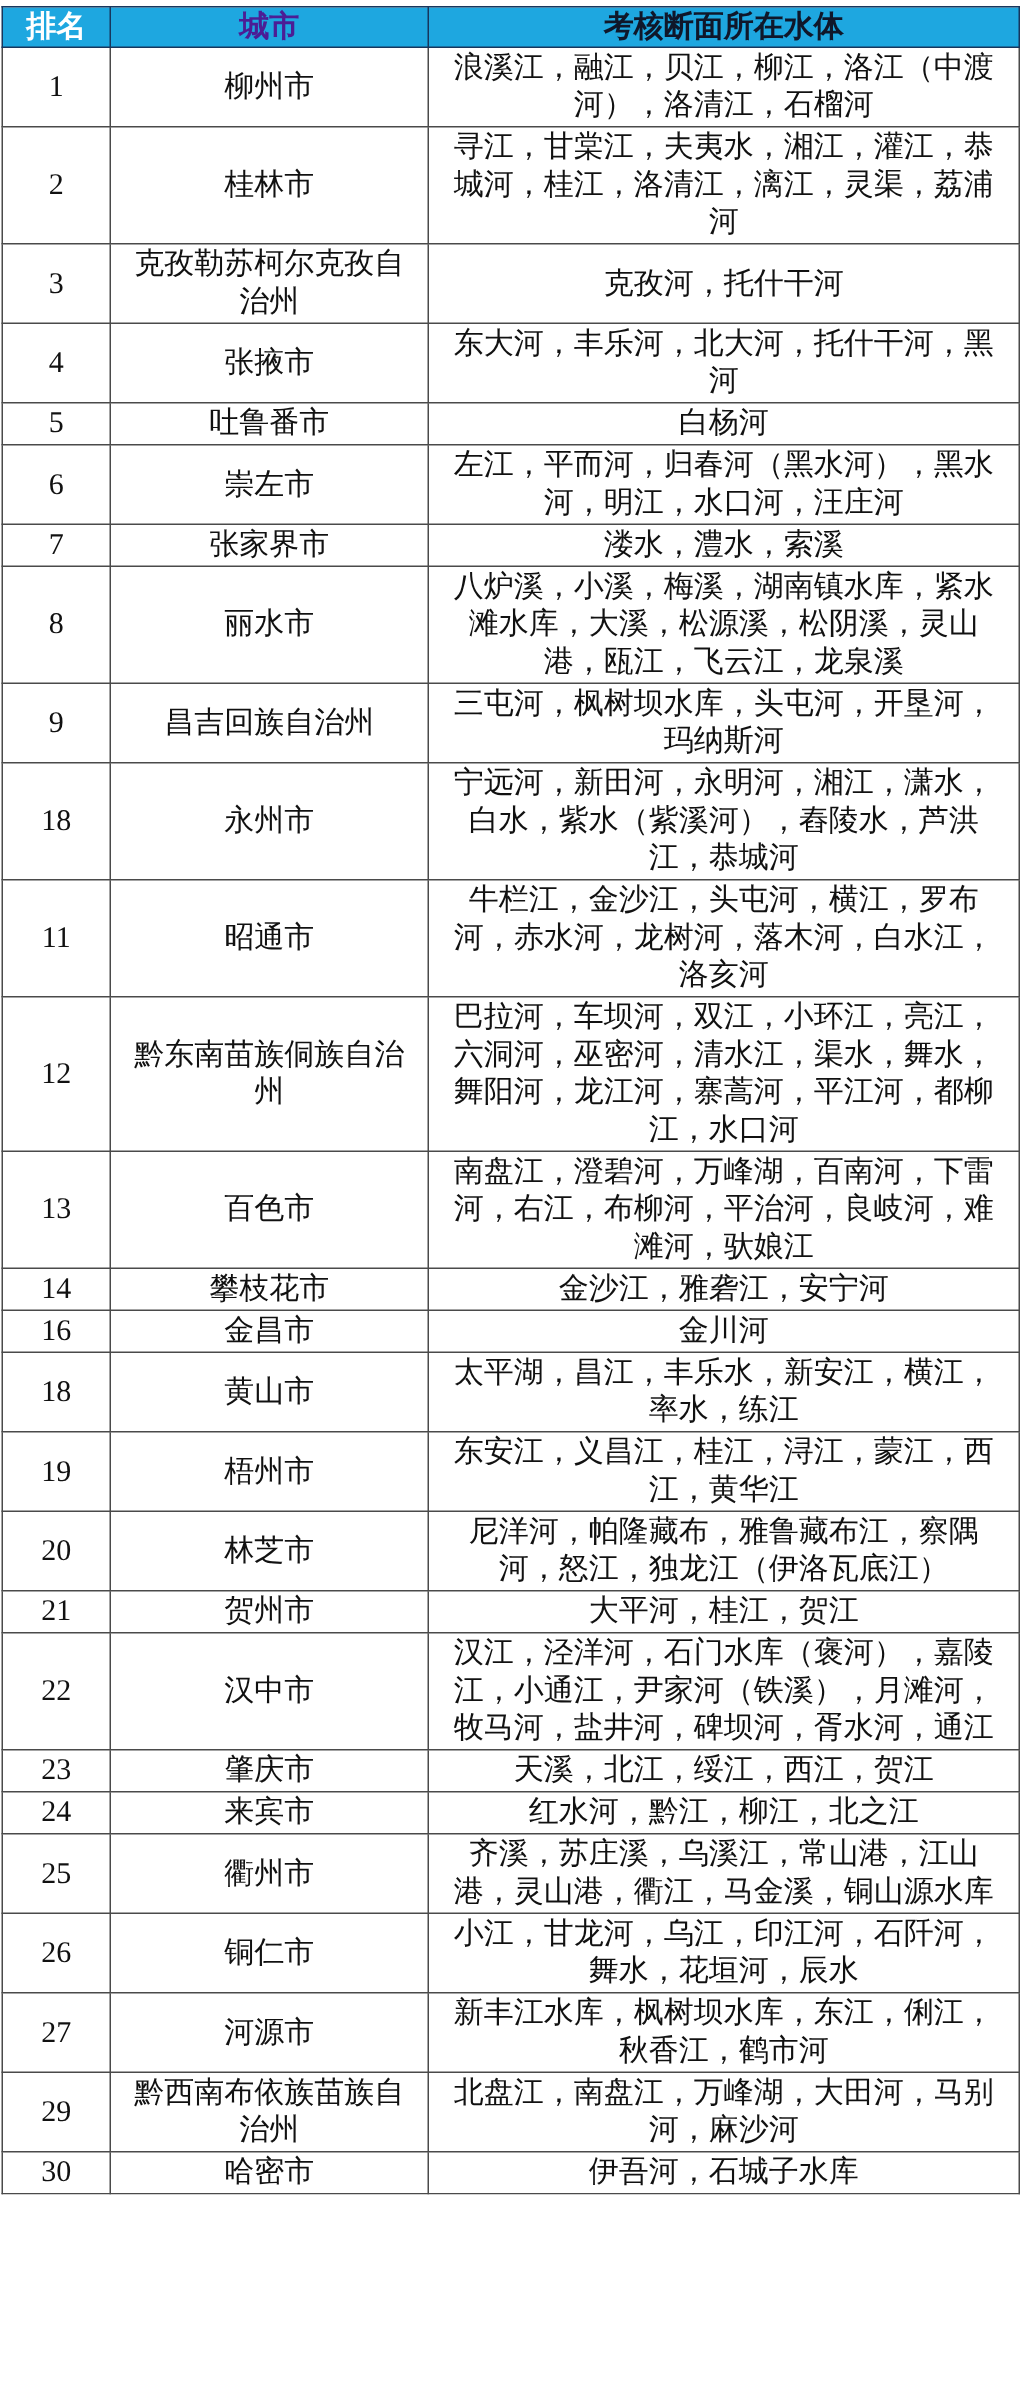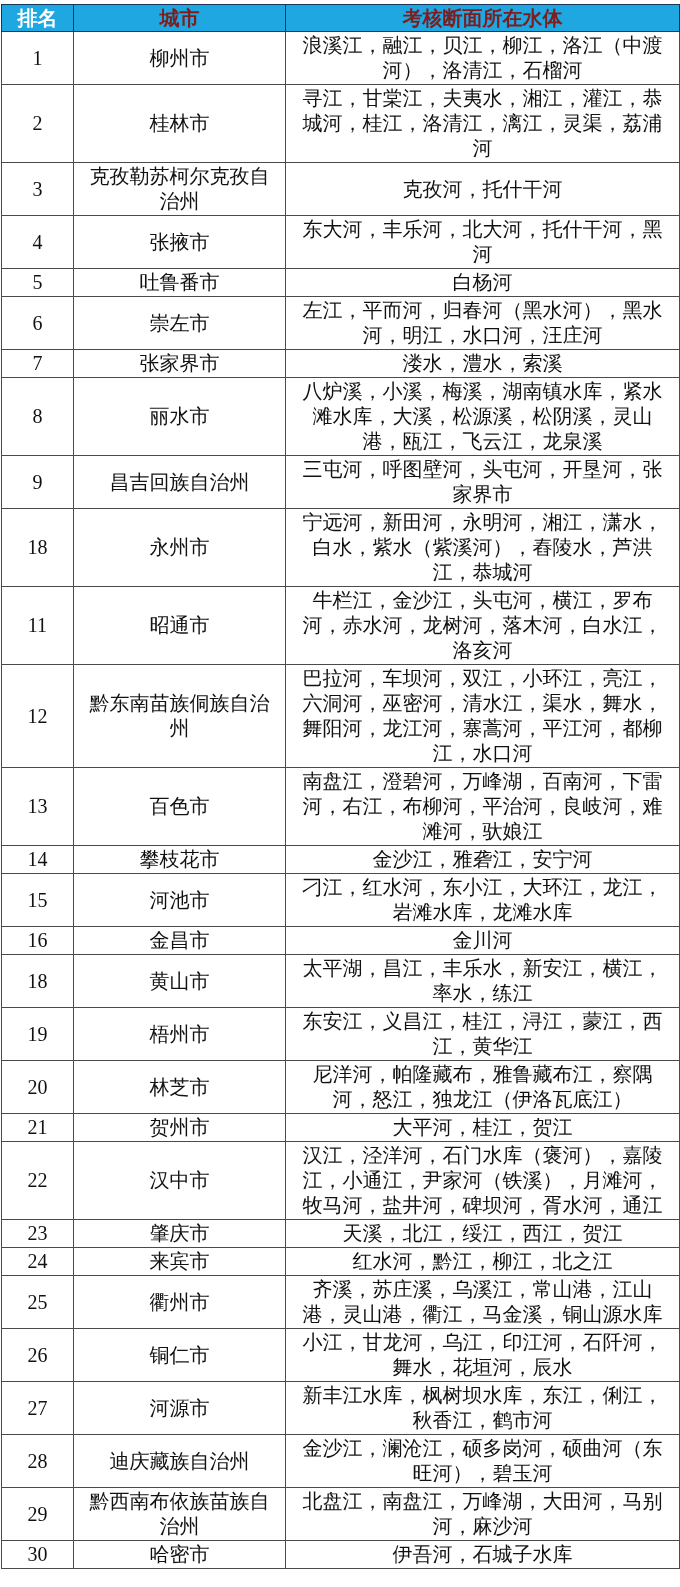--- a/index.html
+++ b/index.html
@@ -54,22 +54,22 @@
 <div class="page">
   <table class="ranking">
     <colgroup>
       <col class="c-rank">
       <col class="c-city">
       <col class="c-water">
     </colgroup>
     <thead>
       <tr>
         <th style="background: rgb(30, 167, 224); color: rgb(255, 255, 255);">排名</th>
-        <th style="background: rgb(30, 167, 224); color: #7f1d1d;">城市</th>
-        <th style="background: rgb(30, 167, 224); color: #7f1d1d;">考核断面所在水体</th>
+        <th style="background: rgb(30, 167, 224); color: #4c1d95;">城市</th>
+        <th style="background: rgb(30, 167, 224); color: #0f172a;">考核断面所在水体</th>
       </tr>
     </thead>
     <tbody id="table-body">
         <tr>
           <td class="rank-cell">1</td>
           <td class="city-cell">柳州市</td>
           <td class="waters-cell">浪溪江，融江，贝江，柳江，洛江（中渡河），洛清江，石榴河</td>
         </tr>
         <tr>
           <td class="rank-cell">2</td>
@@ -102,21 +102,21 @@
           <td class="waters-cell">溇水，澧水，索溪</td>
         </tr>
         <tr>
           <td class="rank-cell">8</td>
           <td class="city-cell">丽水市</td>
           <td class="waters-cell">八炉溪，小溪，梅溪，湖南镇水库，紧水滩水库，大溪，松源溪，松阴溪，灵山港，瓯江，飞云江，龙泉溪</td>
         </tr>
         <tr>
           <td class="rank-cell">9</td>
           <td class="city-cell">昌吉回族自治州</td>
-          <td class="waters-cell">三屯河，呼图壁河，头屯河，开垦河，张家界市</td>
+          <td class="waters-cell">三屯河，枫树坝水库，头屯河，开垦河，玛纳斯河</td>
         </tr>
         <tr>
           <td class="rank-cell">18</td>
           <td class="city-cell">永州市</td>
           <td class="waters-cell">宁远河，新田河，永明河，湘江，潇水，白水，紫水（紫溪河），舂陵水，芦洪江，恭城河</td>
         </tr>
         <tr>
           <td class="rank-cell">11</td>
           <td class="city-cell">昭通市</td>
           <td class="waters-cell">牛栏江，金沙江，头屯河，横江，罗布河，赤水河，龙树河，落木河，白水江，洛亥河</td>
@@ -130,25 +130,20 @@
           <td class="rank-cell">13</td>
           <td class="city-cell">百色市</td>
           <td class="waters-cell">南盘江，澄碧河，万峰湖，百南河，下雷河，右江，布柳河，平治河，良岐河，难滩河，驮娘江</td>
         </tr>
         <tr>
           <td class="rank-cell">14</td>
           <td class="city-cell">攀枝花市</td>
           <td class="waters-cell">金沙江，雅砻江，安宁河</td>
         </tr>
         <tr>
-          <td class="rank-cell">15</td>
-          <td class="city-cell">河池市</td>
-          <td class="waters-cell">刁江，红水河，东小江，大环江，龙江，岩滩水库，龙滩水库</td>
-        </tr>
-        <tr>
           <td class="rank-cell">16</td>
           <td class="city-cell">金昌市</td>
           <td class="waters-cell">金川河</td>
         </tr>
         <tr>
           <td class="rank-cell">18</td>
           <td class="city-cell">黄山市</td>
           <td class="waters-cell">太平湖，昌江，丰乐水，新安江，横江，率水，练江</td>
         </tr>
         <tr>
@@ -188,25 +183,20 @@
         </tr>
         <tr>
           <td class="rank-cell">26</td>
           <td class="city-cell">铜仁市</td>
           <td class="waters-cell">小江，甘龙河，乌江，印江河，石阡河，舞水，花垣河，辰水</td>
         </tr>
         <tr>
           <td class="rank-cell">27</td>
           <td class="city-cell">河源市</td>
           <td class="waters-cell">新丰江水库，枫树坝水库，东江，俐江，秋香江，鹤市河</td>
-        </tr>
-        <tr>
-          <td class="rank-cell">28</td>
-          <td class="city-cell">迪庆藏族自治州</td>
-          <td class="waters-cell">金沙江，澜沧江，硕多岗河，硕曲河（东旺河），碧玉河</td>
         </tr>
         <tr>
           <td class="rank-cell">29</td>
           <td class="city-cell">黔西南布依族苗族自治州</td>
           <td class="waters-cell">北盘江，南盘江，万峰湖，大田河，马别河，麻沙河</td>
         </tr>
         <tr>
           <td class="rank-cell">30</td>
           <td class="city-cell">哈密市</td>
           <td class="waters-cell">伊吾河，石城子水库</td>

